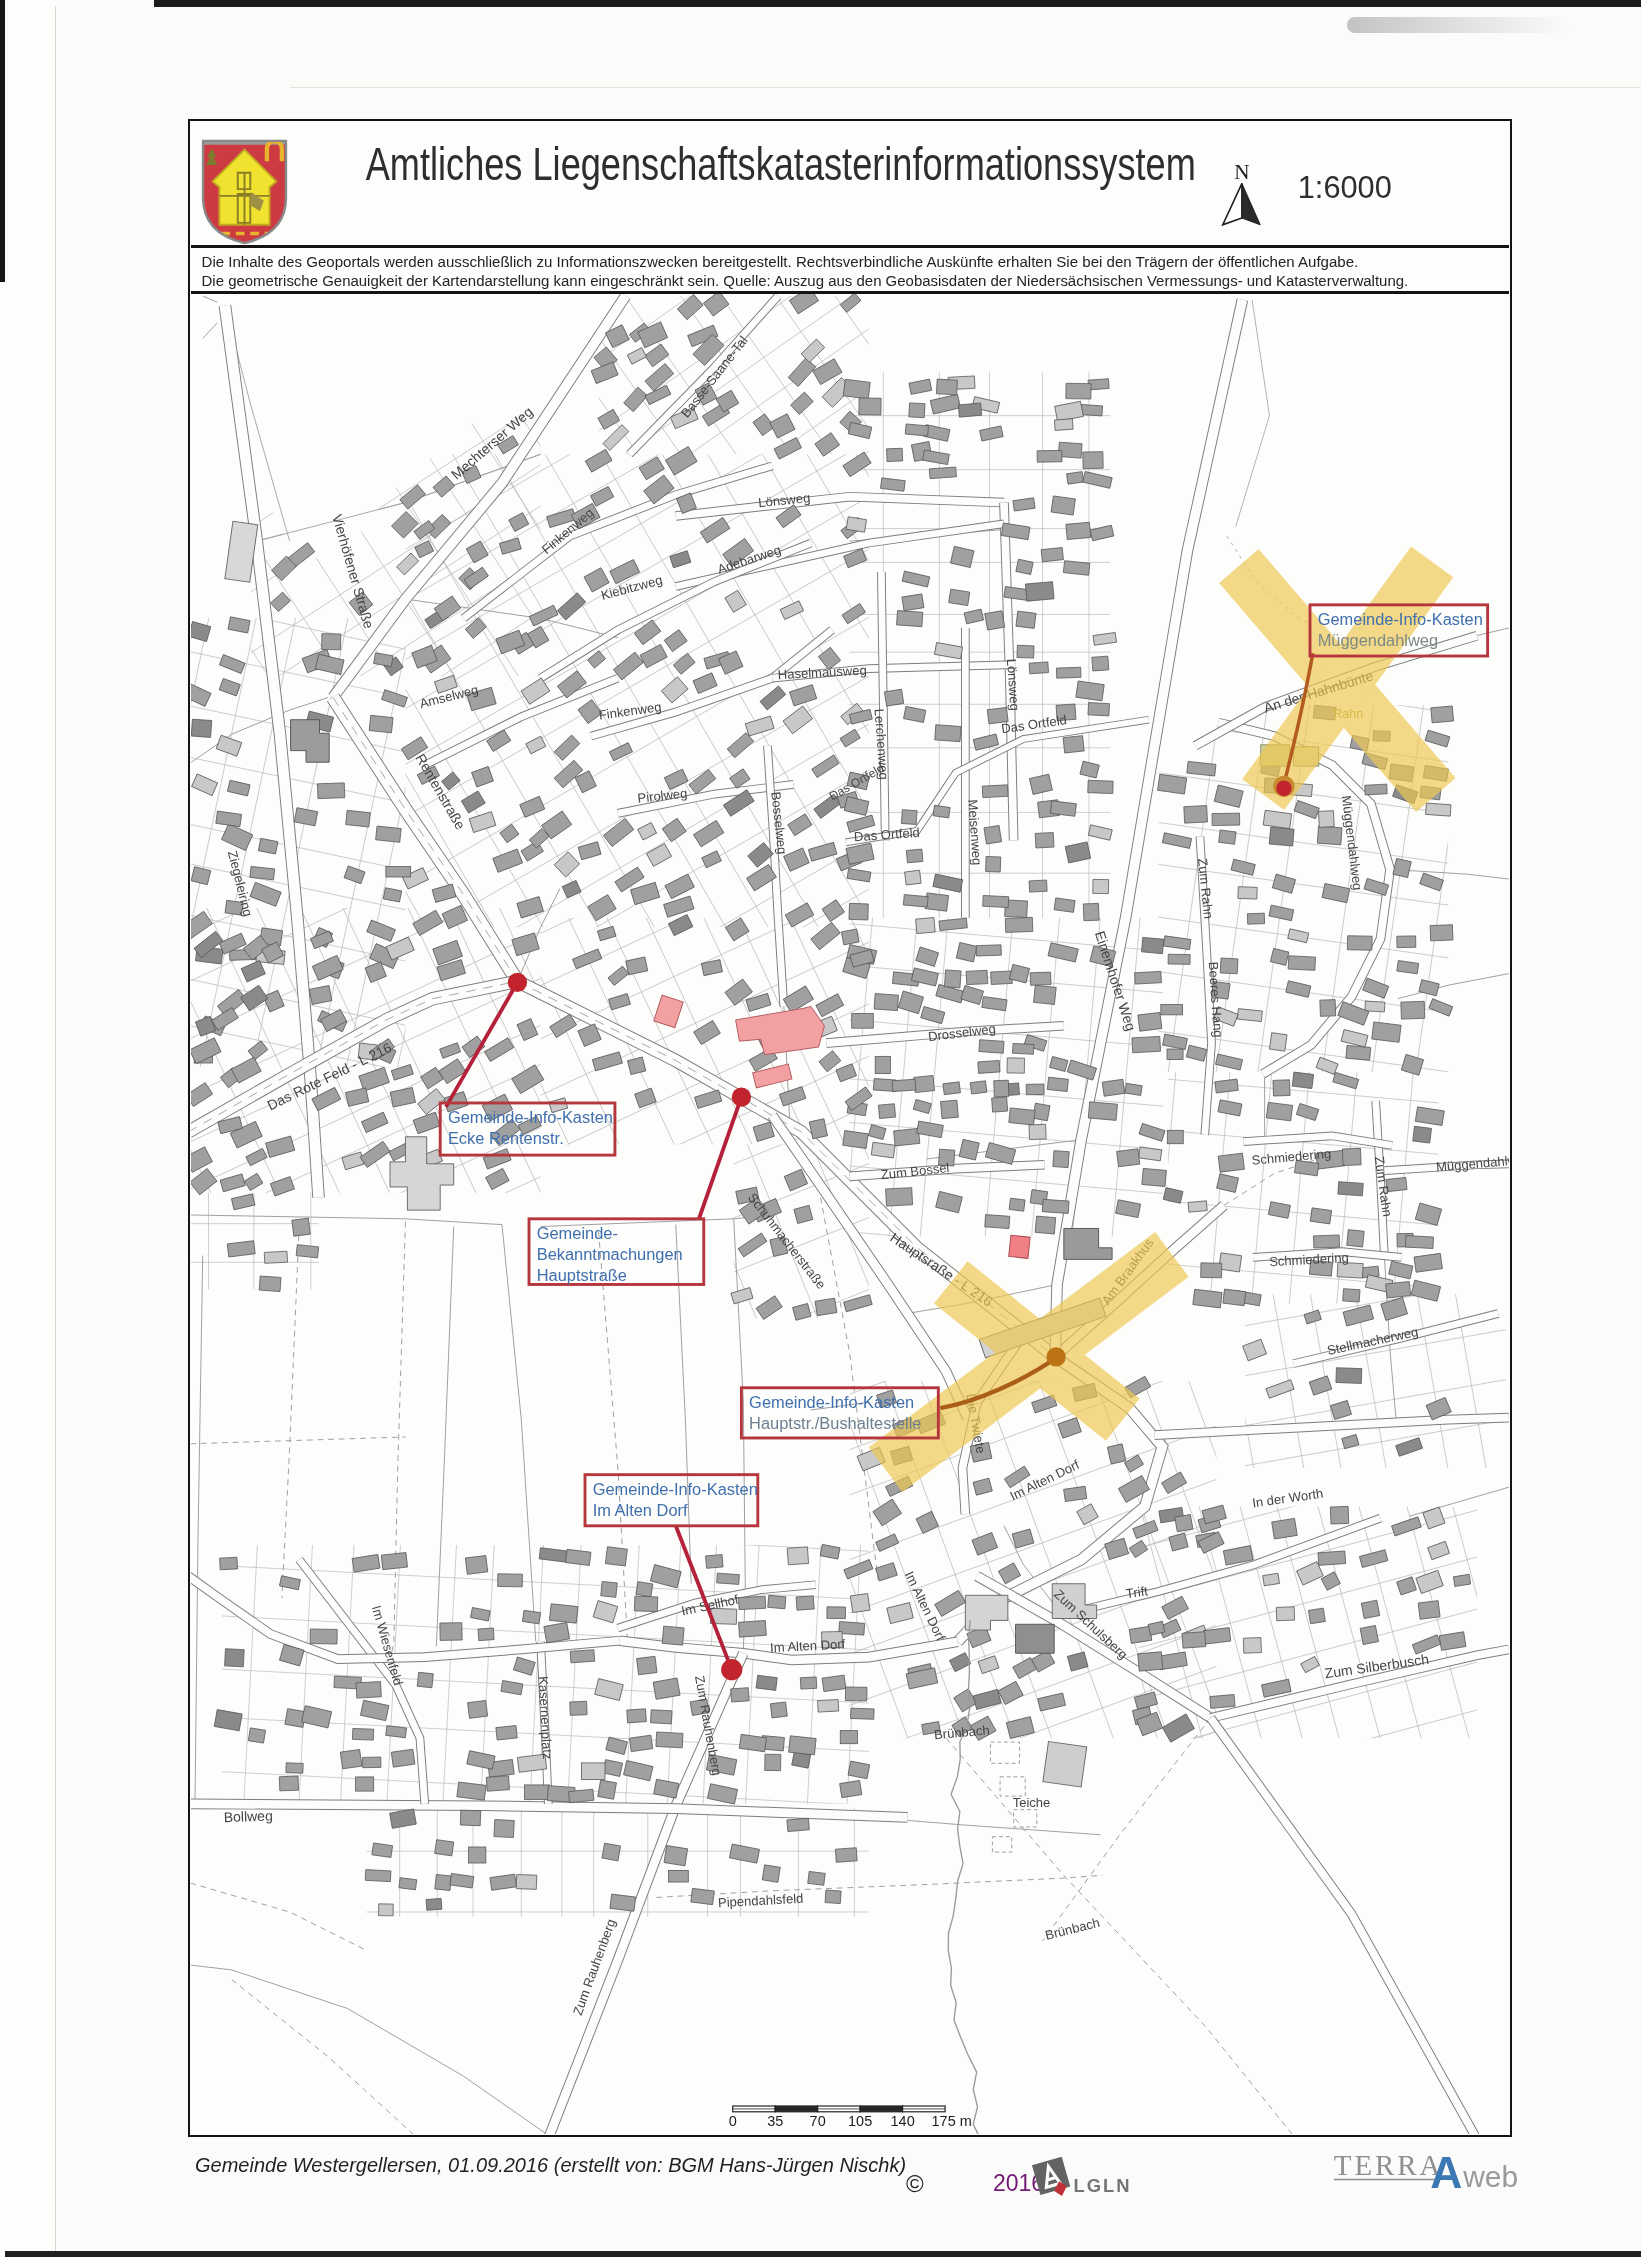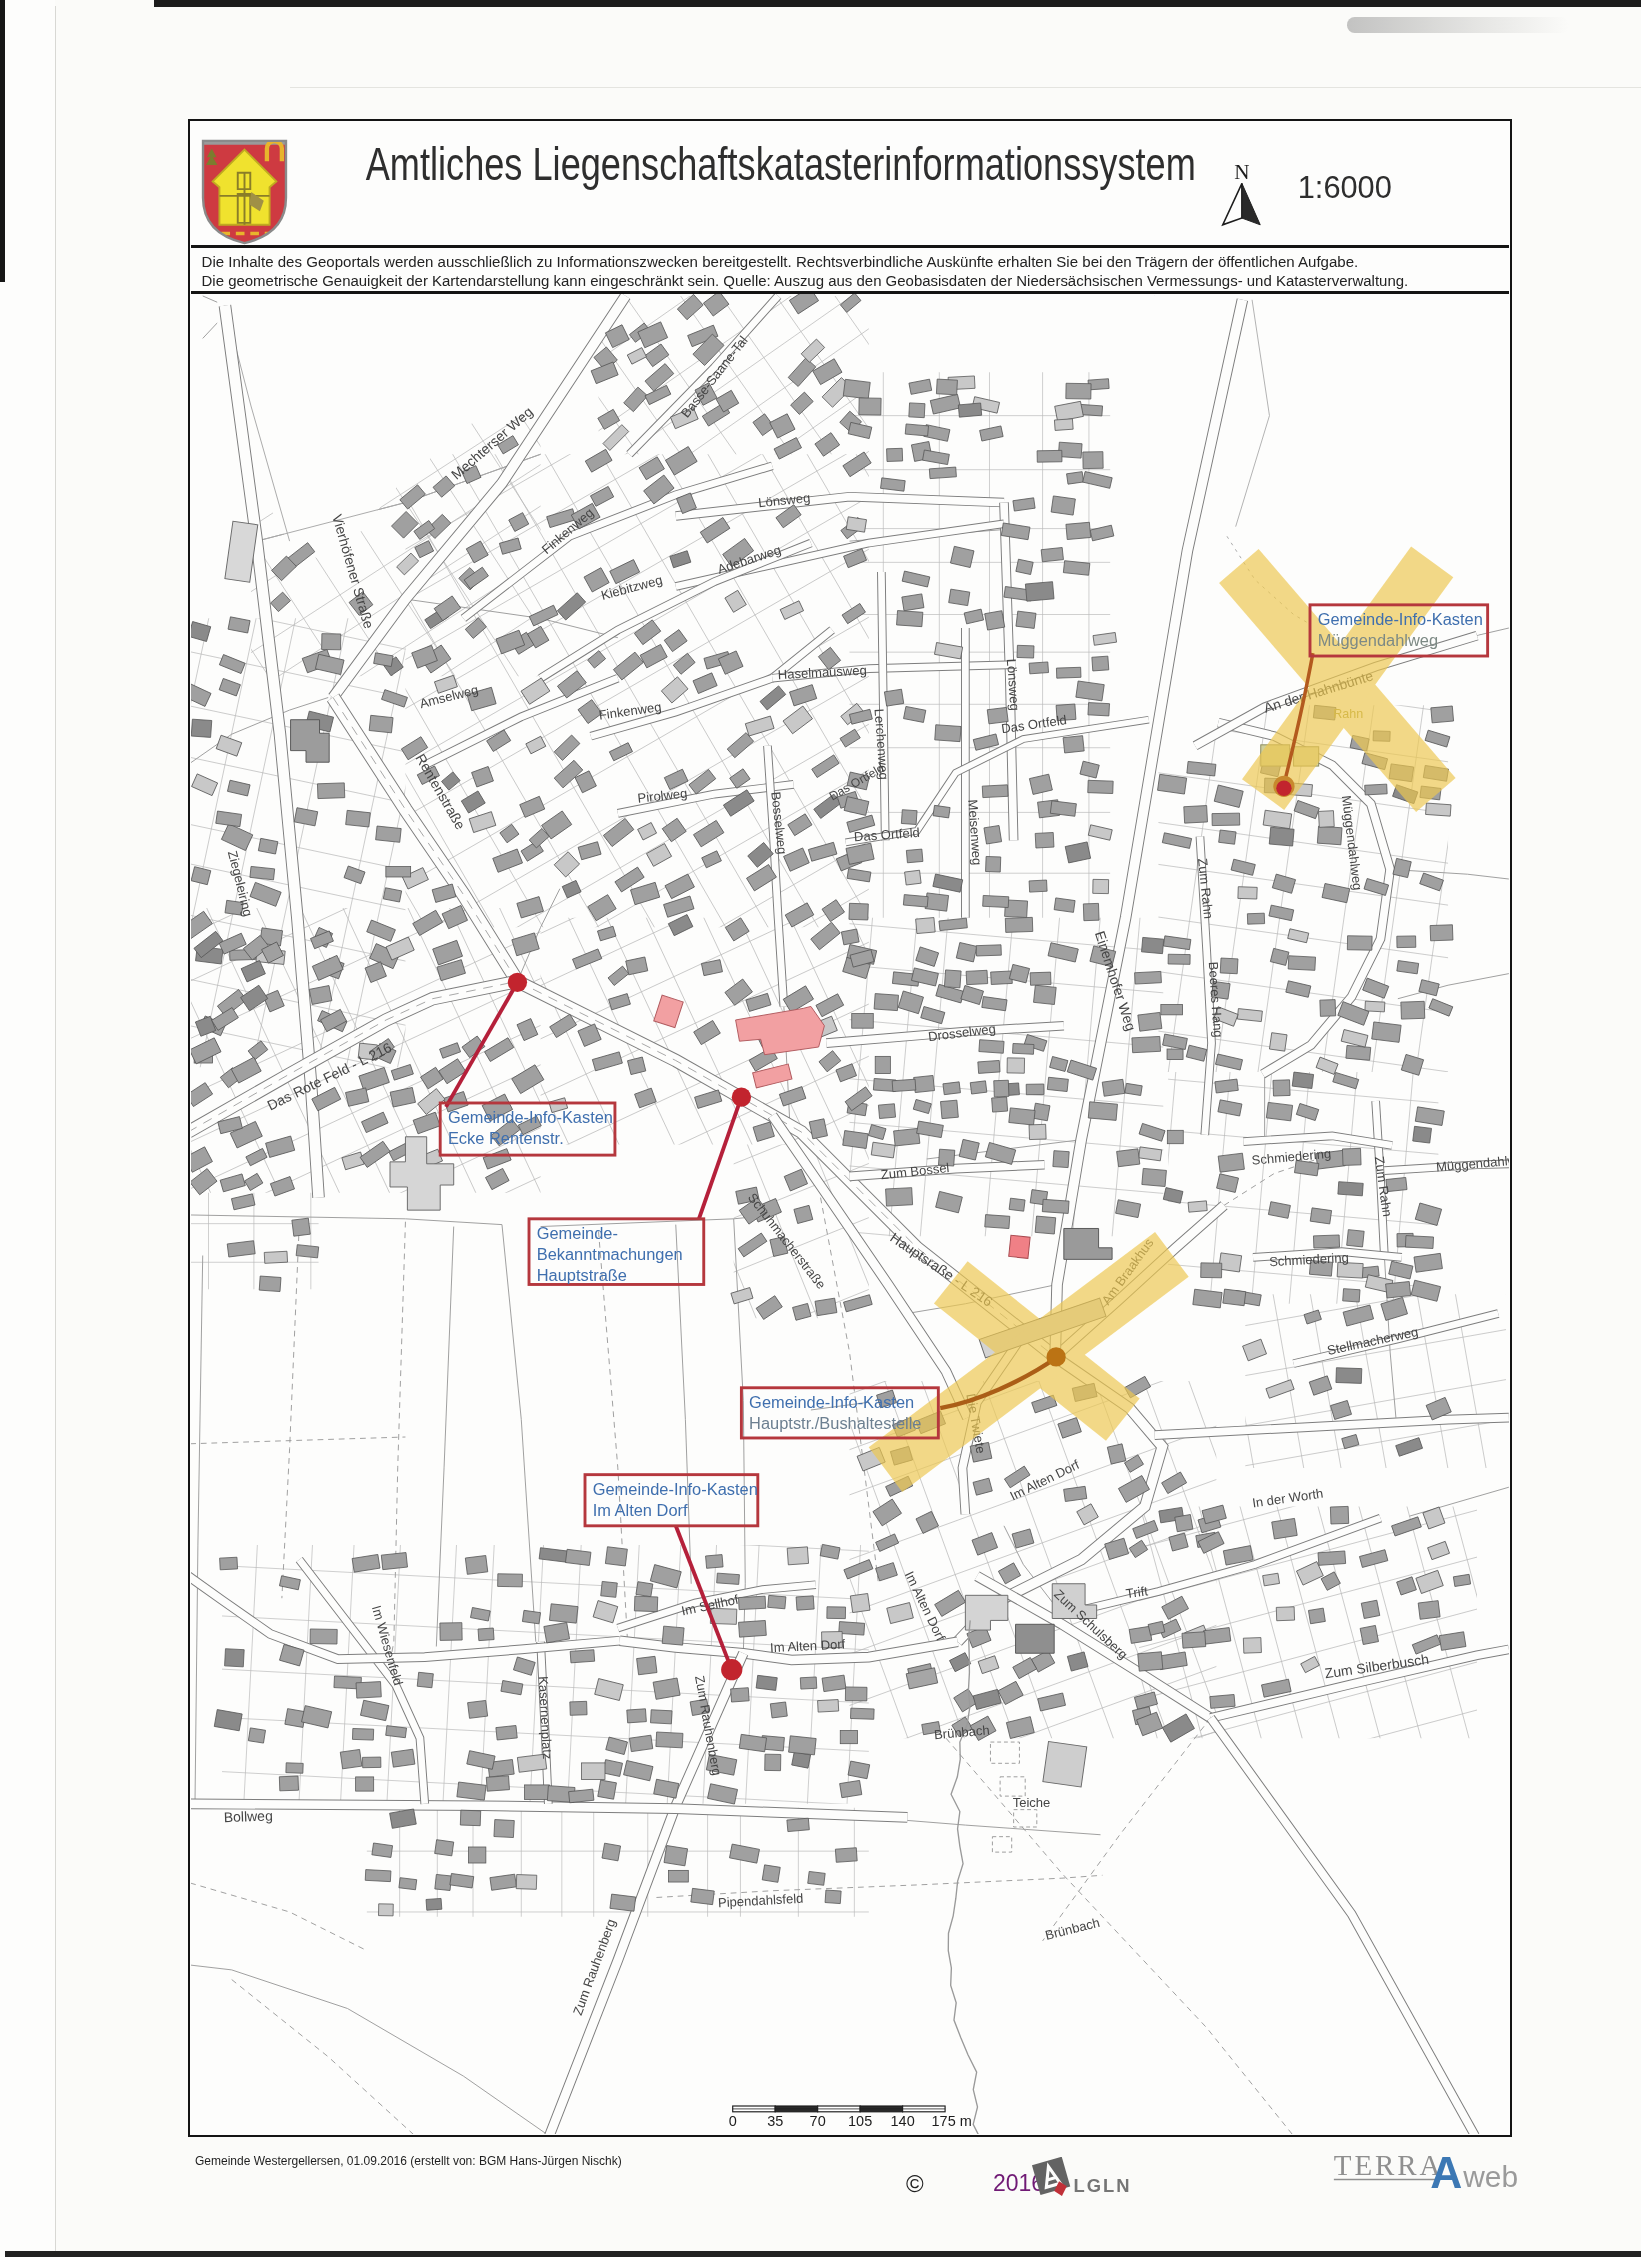--- a/index.html
+++ b/index.html
@@ -1694,21 +1694,21 @@
 <rect x="935.0" y="2181" width="44.0" height="6" fill="#ffffff" stroke="#1d1d1d" stroke-width="1.2"></rect>
 <text x="759" y="2202" font-size="15" fill="#1d1d1d" text-anchor="middle">0</text>
 <text x="803" y="2202" font-size="15" fill="#1d1d1d" text-anchor="middle">35</text>
 <text x="847" y="2202" font-size="15" fill="#1d1d1d" text-anchor="middle">70</text>
 <text x="891" y="2202" font-size="15" fill="#1d1d1d" text-anchor="middle">105</text>
 <text x="935" y="2202" font-size="15" fill="#1d1d1d" text-anchor="middle">140</text>
 <text x="965" y="2202" font-size="15" fill="#1d1d1d" text-anchor="start">175 m</text>
 <line x1="759" y1="2184" x2="979" y2="2184" fill="none" stroke="#1d1d1d" stroke-width="0.8"></line>
 </svg>
 
-<div class="abs" style="left:195px;top:2154px;font-size:12px;color:#1f1f1f;">Gemeinde Westergellersen, 01.09.2016 (erstellt von: BGM Hans-Jürgen Nischk)</div>
+<div class="abs" style="left:195px;top:2154px;font-size:20px;color:#1f1f1f;font-style:italic;">Gemeinde Westergellersen, 01.09.2016 (erstellt von: BGM Hans-Jürgen Nischk)</div>
 
 <div class="abs" style="left:906px;top:2170px;font-size:24px;color:#1f1f1f;">©</div>
 
 <div class="abs" style="left:958px;top:2170px;font-size:23px;color:#701a75;margin-left:35px;">2016</div>
 
 <svg class="abs" style="left:1031px;top:2157px;" width="121" height="41" viewBox="0 0 125 42">
   <g transform="rotate(-16 22 20)">
     <rect x="5" y="3" width="32" height="32" fill="#636363"></rect>
     <path d="M13,29 L21,9 L28,29 Z M17,22 h8" stroke="#fdfdfc" stroke-width="3.2" fill="none"></path>
   </g>

